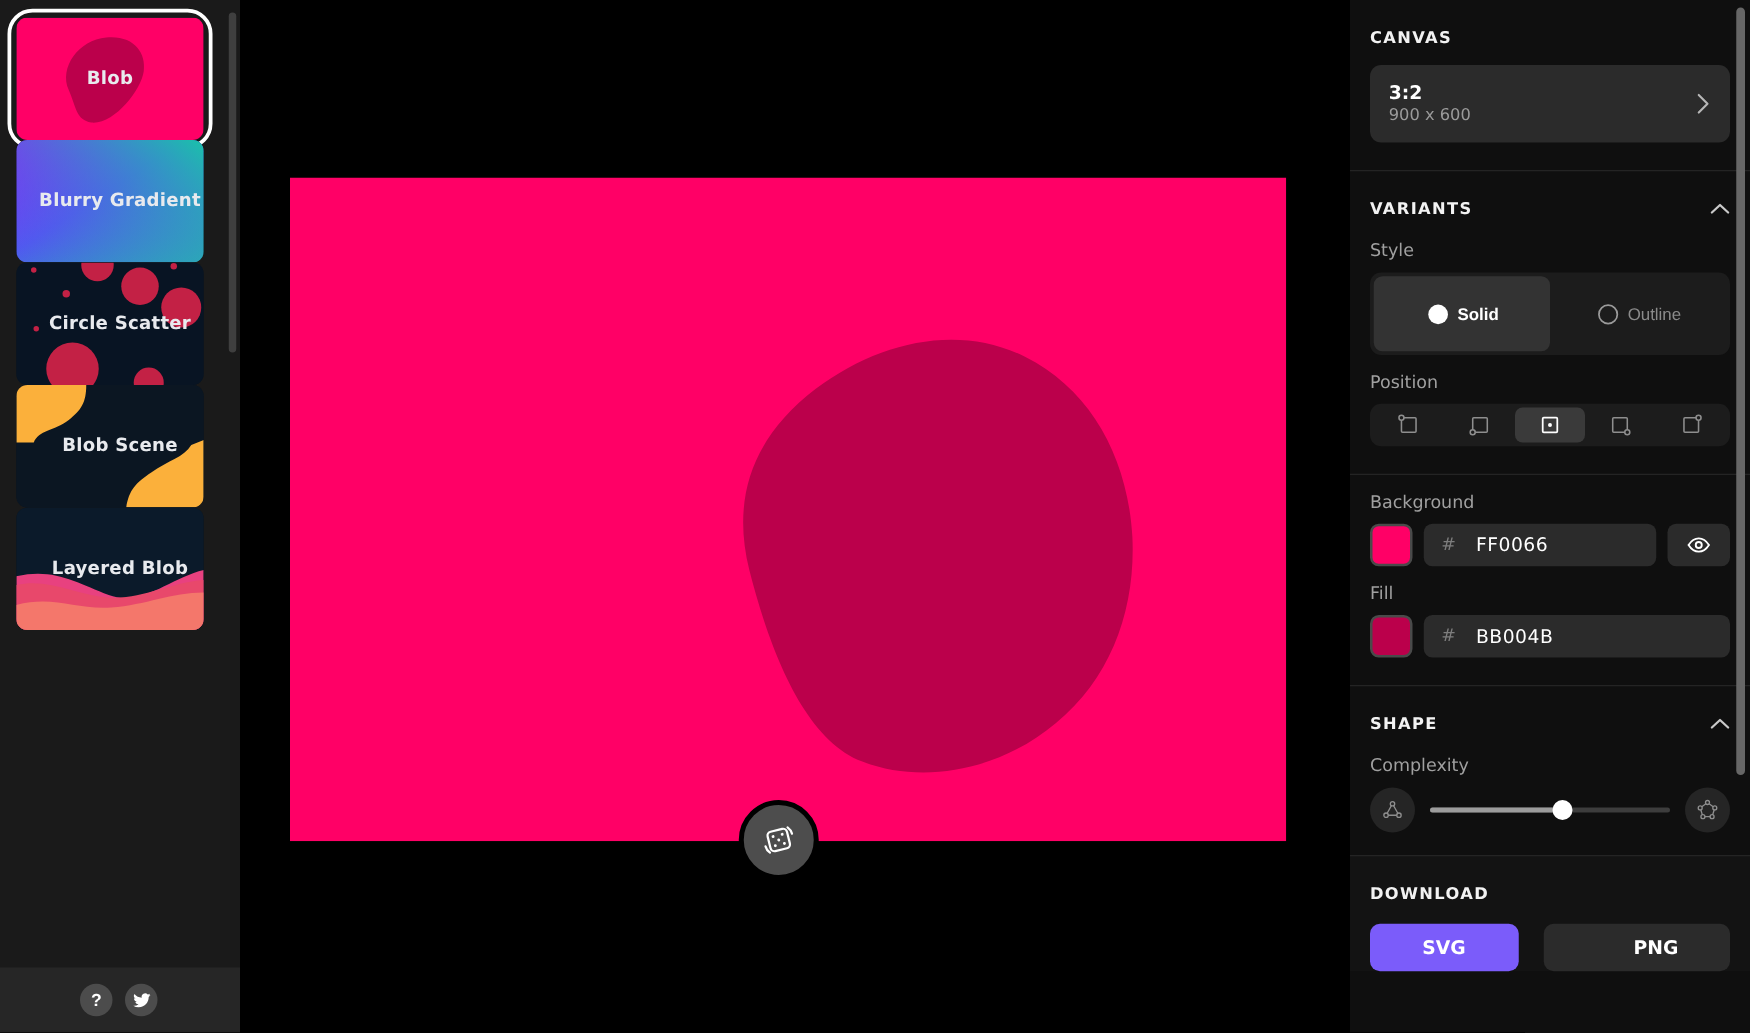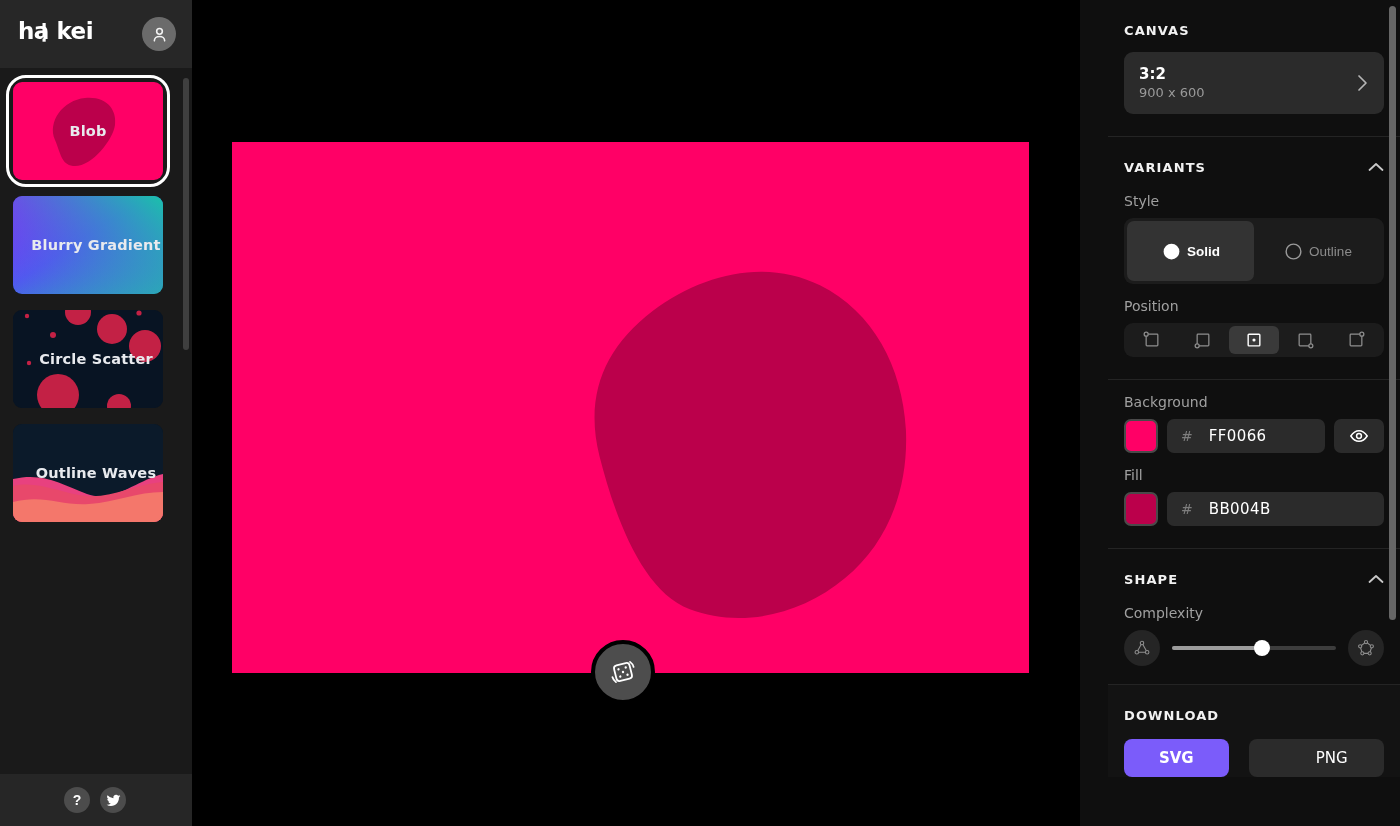--- a/index.html
+++ b/index.html
@@ -54,21 +54,20 @@
   .sb-scroll {
     position: relative;
     flex: 1 1 auto;
     overflow: hidden;
     padding: 14px 0 0 0;
   }
   .thumb-list {
     padding: 0 13px;
     display: flex;
     flex-direction: column;
-    gap: 16px;
   }
   .thumb {
     position: relative;
     width: 150px; height: 98px;
     border-radius: 9px;
     overflow: hidden;
     cursor: pointer;
     background: #0b1622;
   }
   .thumb-wrap { position: relative; padding: 0; }
@@ -157,21 +156,21 @@
 
   
   .panel {
     position: relative;
     width: 320px; height: 826px;
     flex: 0 0 320px;
     background: #0f0f0f;
     overflow: hidden;
   }
   .panel-inner { padding: 0; }
-  .sect { padding: 0 16px; margin-left: 28px; }
+  .sect { padding: 0 16px; }
   .sect-divider { border-top: 1px solid #242424; }
   .sect-head {
     display: flex;
     align-items: center;
     justify-content: space-between;
     padding: 18px 0 0 0;
     height: 42px;
   }
   .sect-title {
     color: #f2f2f2;
@@ -296,54 +295,39 @@
   .dl-btn {
     flex: 1;
     height: 38px;
     border-radius: 8px;
     display: flex; align-items: center; justify-content: center;
     color: #fff; font-size: 15px; font-weight: 700;
     cursor: pointer;
     font-family: "DejaVu Sans", sans-serif;
   }
   .dl-btn.primary { background: #7b5cfa; }
-  .dl-btn.secondary { background: #2b2b2b; font-weight: 400; padding-left: 31px; }
+  .dl-btn.secondary { background: #2b2b2b; font-weight: 700; padding-left: 31px; }
   .panel-scrollbar {
     position: absolute; right: 4px; top: 6px;
     width: 7px; height: 814px;
   }
   .panel-thumb-bar {
     position: absolute; top: 0; left: 0;
     width: 7px; height: 614px;
     background: #666666;
     border-radius: 4px;
   }
   .dl-section { background: #131313; }
 </style>
 </head>
 <body>
 
 <div class="app">
 
   <aside class="sidebar">
-    <div class="sb-header">
-      <div class="logo">
-        <svg width="78" height="26" viewBox="0 0 78 26">
-          <text x="0" y="20" fill="#ffffff" font-family="DejaVu Sans, sans-serif" font-size="23" font-weight="700" letter-spacing="-0.5">ha kei</text>
-          <rect x="24.5" y="4" width="3.2" height="12.5" fill="#ffffff"></rect>
-          <rect x="24.5" y="19.5" width="3.2" height="3.2" fill="#ffffff"></rect>
-        </svg>
-      </div>
-      <div class="avatar">
-        <svg width="19" height="19" viewBox="0 0 24 24" fill="none" stroke="#f2f2f2" stroke-width="2" stroke-linecap="round">
-          <circle cx="12" cy="8" r="3.6"></circle>
-          <path d="M5.5 20c0-3.3 2.9-5.4 6.5-5.4s6.5 2.1 6.5 5.4"></path>
-        </svg>
-      </div>
-    </div>
 
     <div class="sb-scroll">
       <div class="thumb-list">
 
         <div class="thumb-wrap selected">
           <div class="thumb">
             <svg viewBox="0 0 150 98" preserveAspectRatio="none">
               <rect width="150" height="98" fill="#FF0066"></rect>
               <path d="M42 58 C34 40 50 18 72 16 C94 14 104 28 102 43 C100 58 78 86 60 84 C48 82 48 72 42 58 Z" fill="#BB004B"></path>
             </svg>
@@ -386,31 +370,41 @@
                 <circle cx="14" cy="6" r="2.2"></circle>
                 <circle cx="40" cy="25" r="3"></circle>
                 <circle cx="16" cy="53" r="2.2"></circle>
                 <circle cx="126" cy="3" r="2.6"></circle>
               </g>
             </svg>
           </div>
           <div class="thumb-label">Circle Scatter</div>
         </div>
 
+        <div class="thumb-wrap">
+          <div class="thumb">
+            <svg viewBox="0 0 150 98" preserveAspectRatio="none">
+              <rect width="150" height="98" fill="#0B1622"></rect>
+              <path d="M0 0 L56 0 C56 14 52 20 42 28 C30 37 18 36 14 46 L0 46 Z" fill="#FBB03B"></path>
+              <path d="M150 44 L150 98 L88 98 C90 84 96 78 108 70 C122 60 134 58 140 48 Z" fill="#FBB03B"></path>
+            </svg>
+          </div>
+          <div class="thumb-label">Blob Scene</div>
+        </div>
 
         <div class="thumb-wrap">
           <div class="thumb">
             <svg viewBox="0 0 150 98" preserveAspectRatio="none">
               <rect width="150" height="98" fill="#0B1A2A"></rect>
               <path d="M0 55 C30 48 48 60 74 70 C100 80 124 56 150 50 L150 98 L0 98 Z" fill="#E8417F"></path>
               <path d="M0 62 C26 56 48 70 74 72 C100 74 122 60 150 58 L150 98 L0 98 Z" fill="#E8486B"></path>
               <path d="M0 78 C30 70 48 82 76 80 C104 78 124 68 150 68 L150 98 L0 98 Z" fill="#F4776B"></path>
             </svg>
           </div>
-          <div class="thumb-label">Outline Waves</div>
+          <div class="thumb-label">Layered Blob</div>
         </div>
 
       </div>
 
       <div class="sb-scrollbar">
         <div class="sb-thumb-bar"></div>
       </div>
     </div>
 
     <div class="sb-footer">

